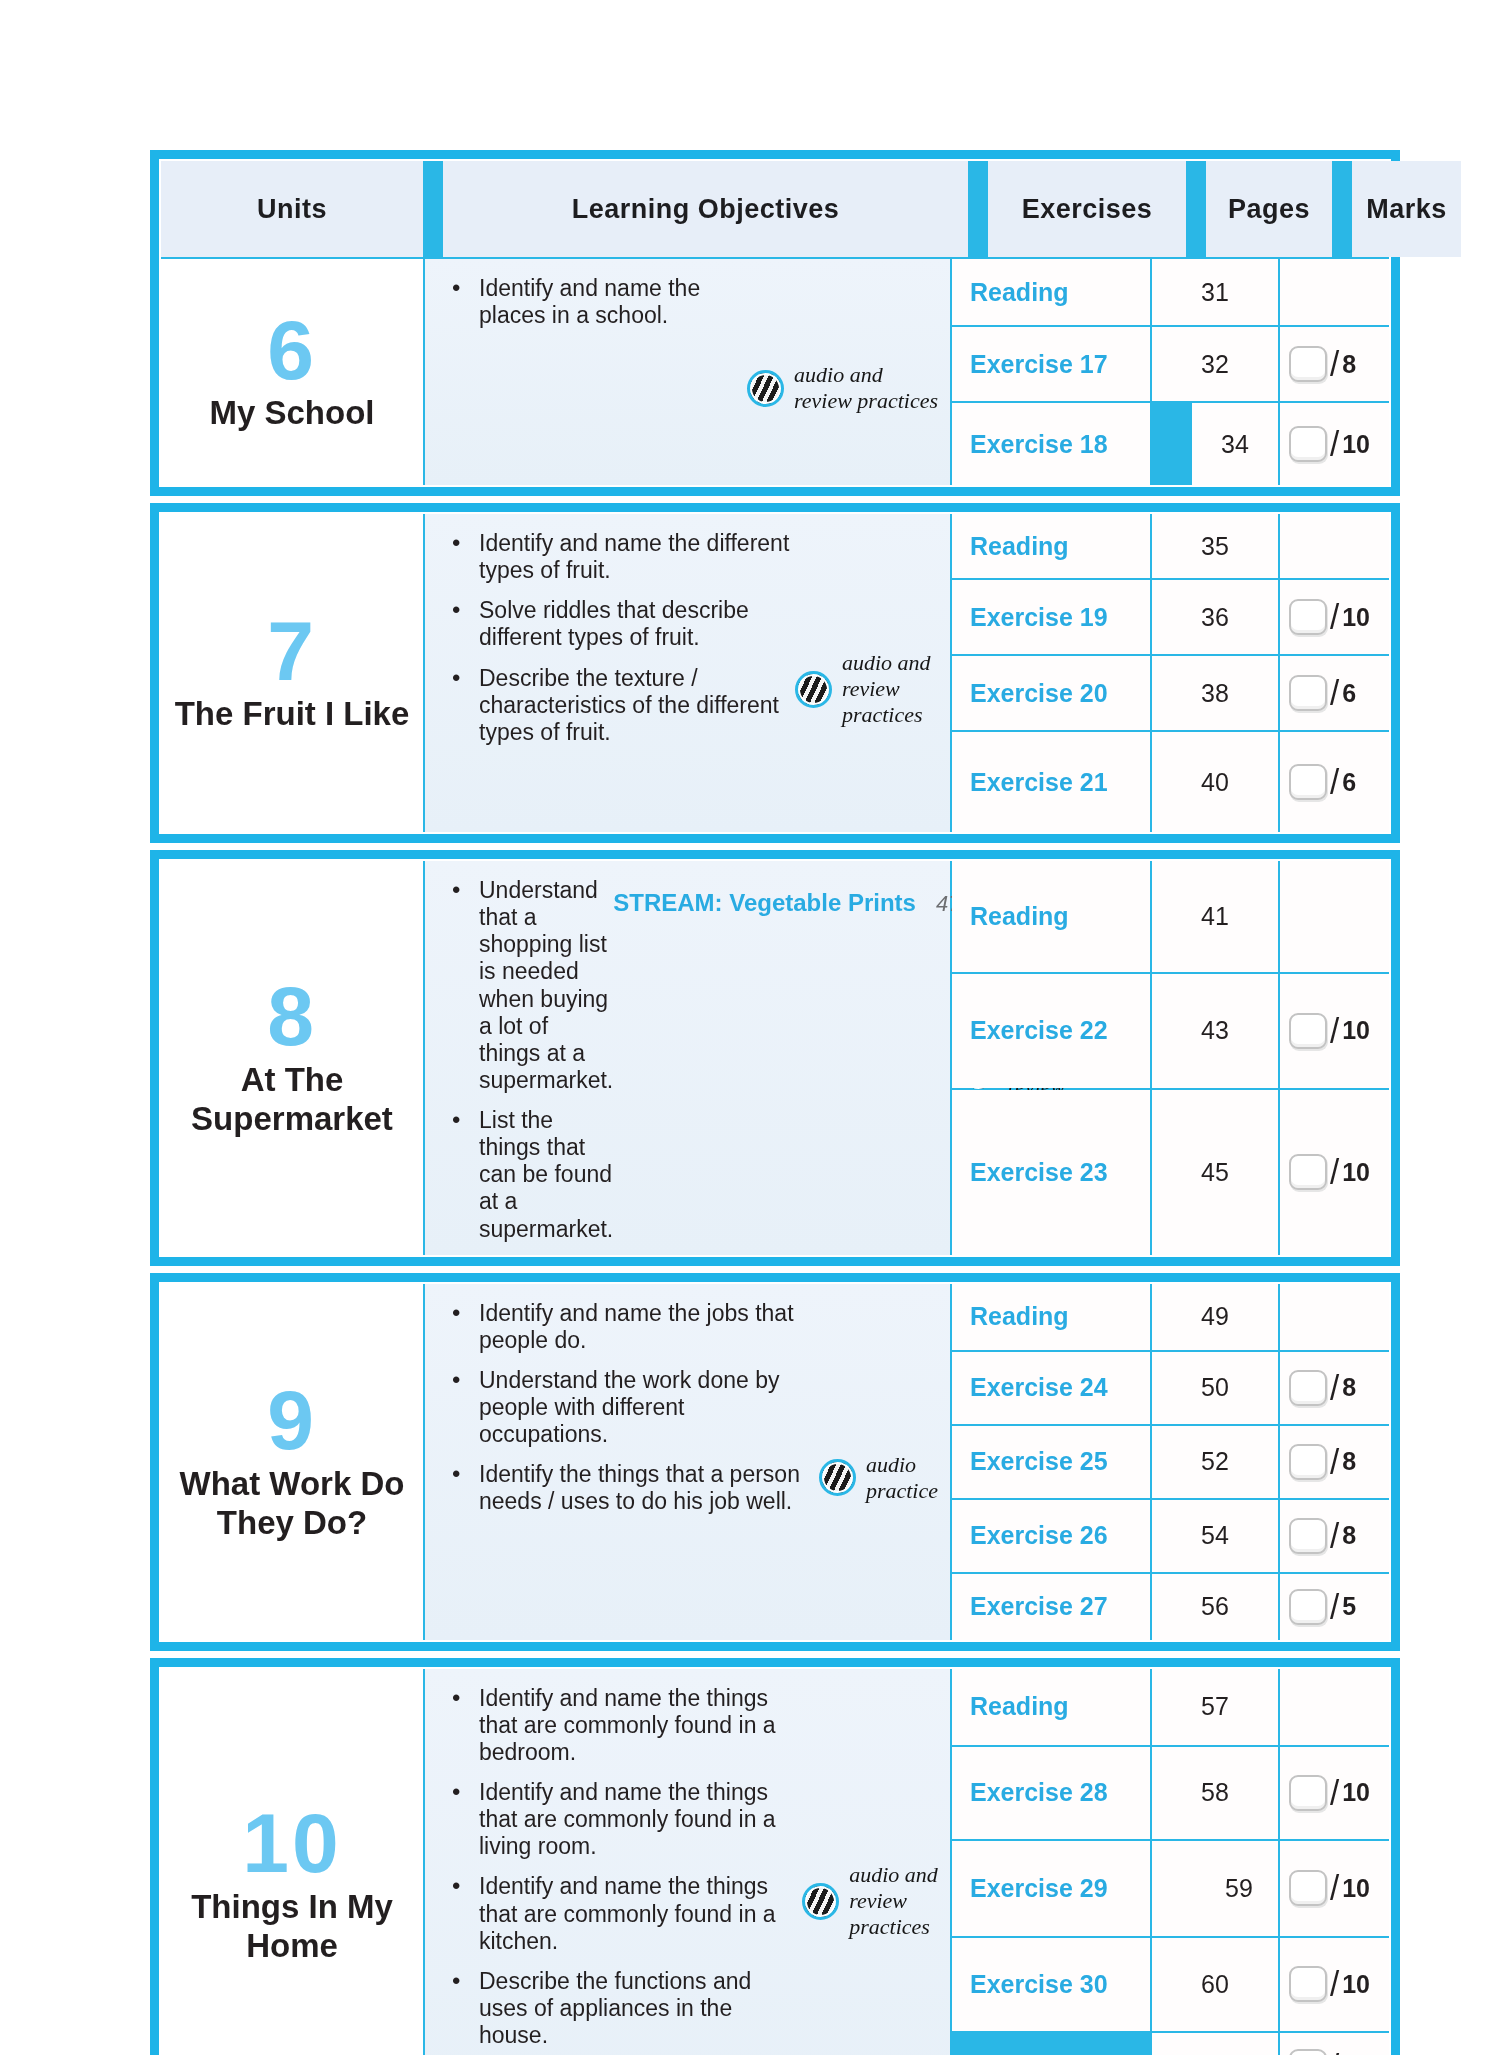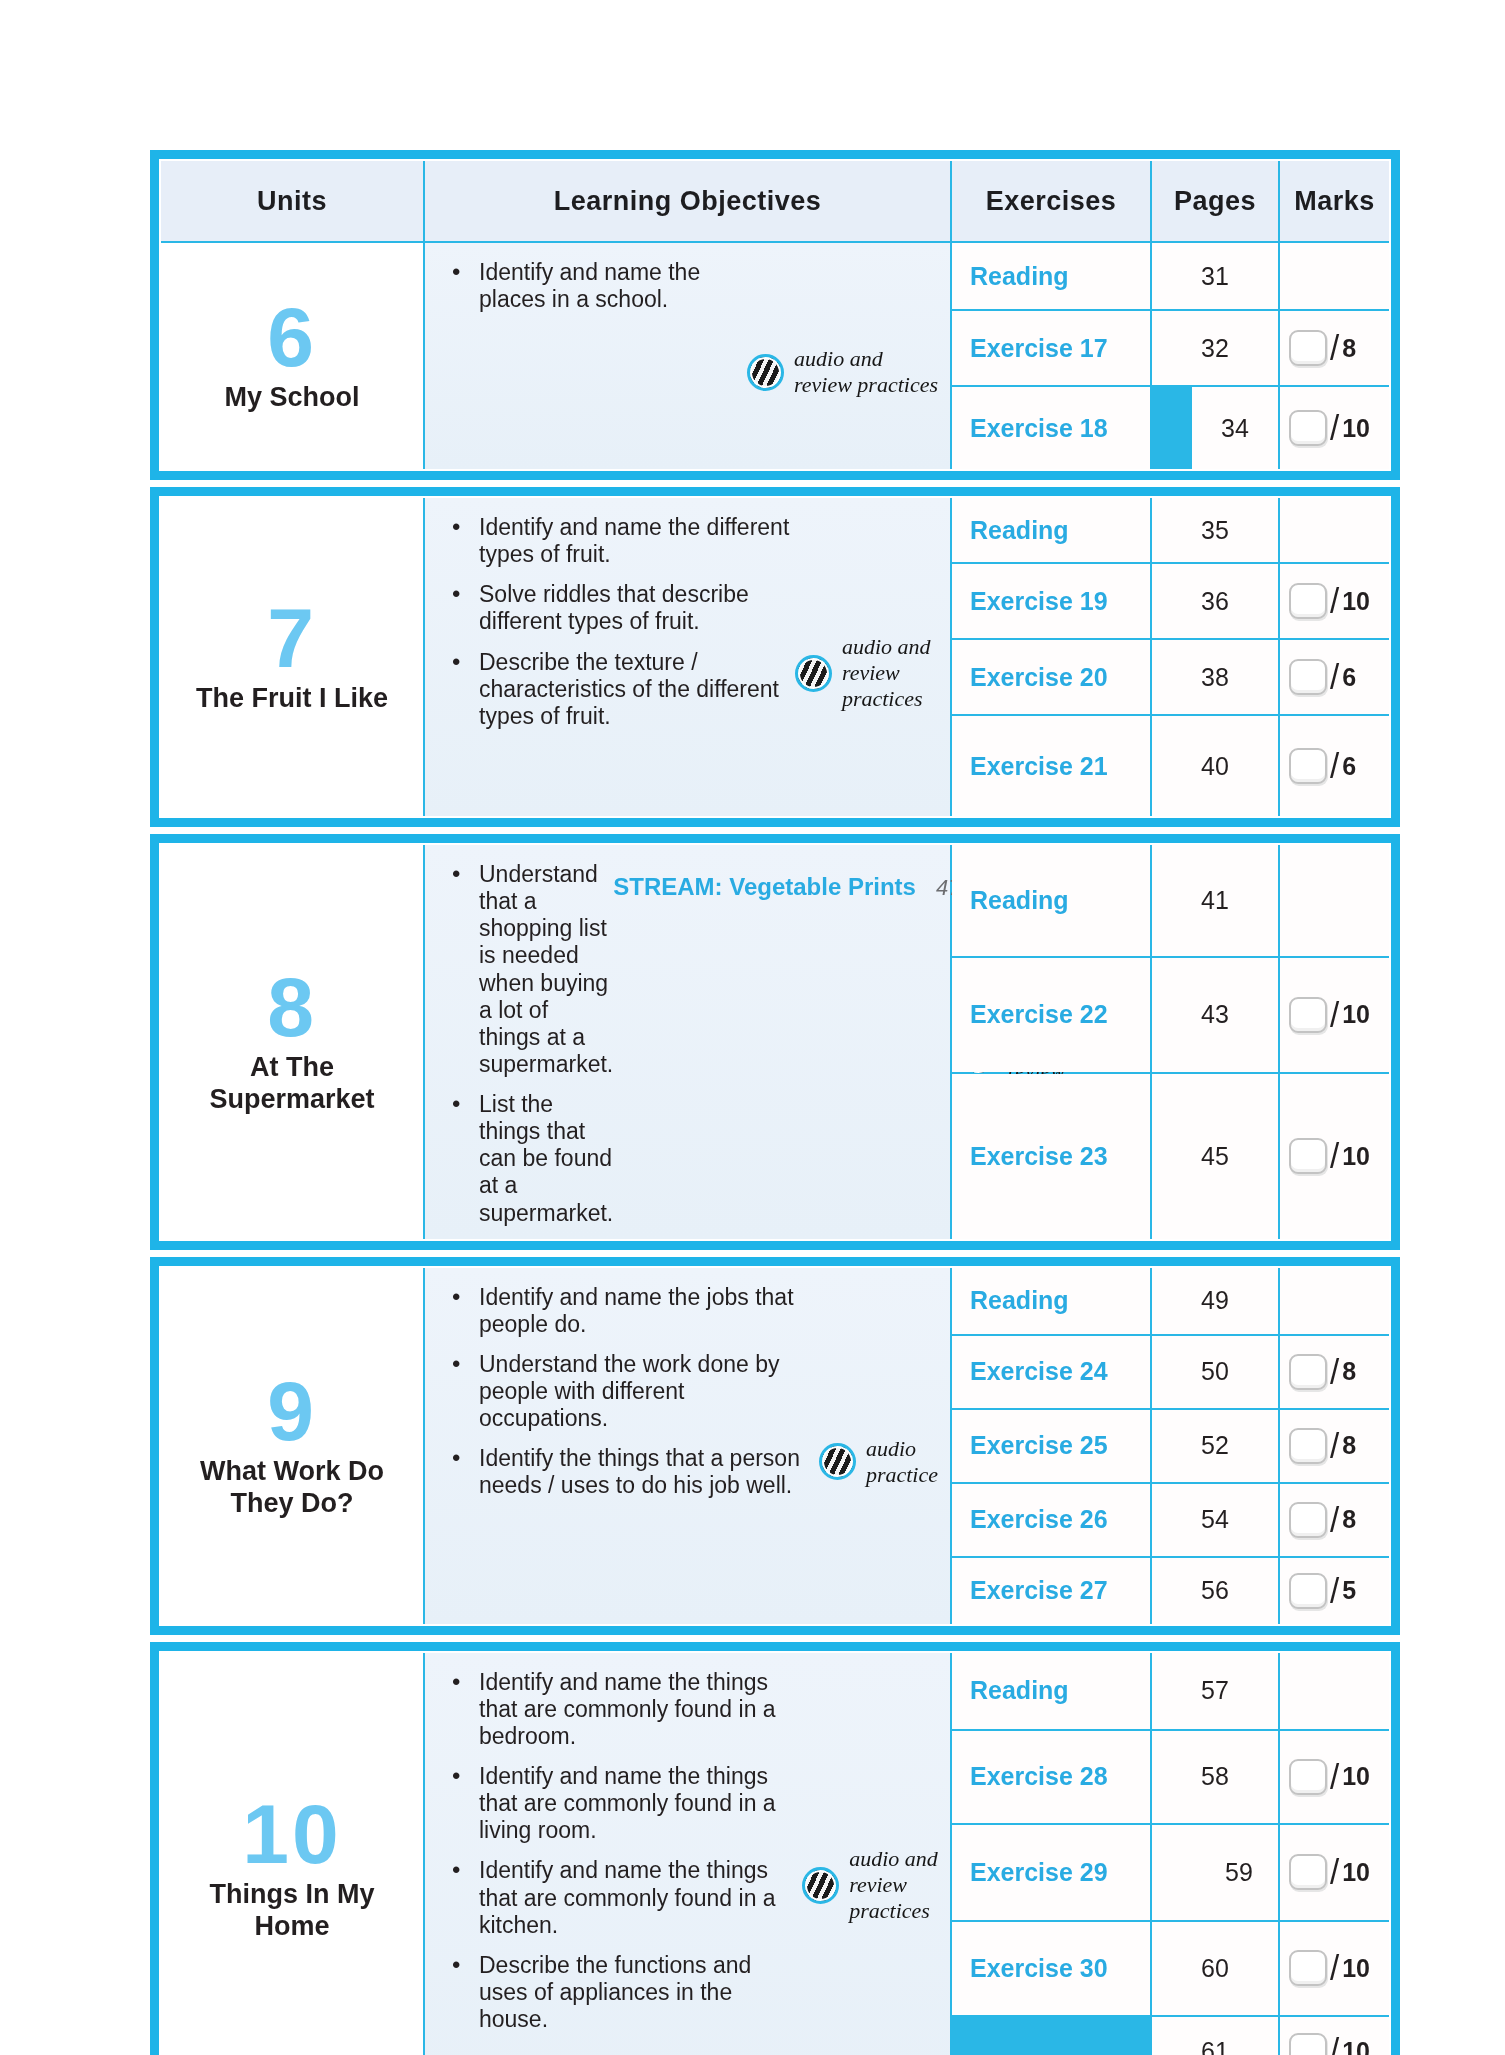--- a/index.html
+++ b/index.html
@@ -11,42 +11,42 @@
   .page { position:relative; width:1505px; height:2055px; overflow:hidden; }
   .toc {
     position:absolute; left:150px; top:150px; width:1250px;
     display:flex; flex-direction:column; gap:7px;
     --cols:262px 525px 198px 126px 109px;
   }
   .block { border:9px solid #1eb4e8; background:#ffffff; padding:2px; }
   .block-inner { display:flex; flex-direction:column; gap:2px; background:#2ab7e6; }
 
   .header-row {
-    display:grid; grid-template-columns:var(--cols); gap:2px;
-    background:#2ab7e6; height:80px;
+    display:grid; grid-template-columns:var(--cols); gap:20px;
+    background:#2ab7e6; height:96px;
   }
   .hcell {
     background:#e7eef8; display:flex; align-items:center; justify-content:center;
     font-weight:bold; font-size:27px; color:#1d1d20; letter-spacing:.5px;
   }
 
   .unit-grid { display:grid; grid-template-columns:var(--cols); gap:2px; background:#2ab7e6; }
   .cell { background:#fffdfd; }
 
   .unit-cell {
     grid-column:1; grid-row:1 / -1;
     background:#ffffff;
     display:flex; flex-direction:column; align-items:center; justify-content:center;
     padding:8px 10px;
   }
   .unit-number {
     font-size:84px; font-weight:bold; color:#6cc8f2; line-height:.95;
     letter-spacing:3px;
   }
-  .unit-name { font-size:27px; font-weight:bold; color:#231f20; text-align:center; line-height:1.18; margin-top:4px; }
+  .unit-name { font-size:33px; font-weight:bold; color:#231f20; text-align:center; line-height:1.18; margin-top:4px; }
 
   .obj-cell {
     grid-column:2; grid-row:1 / -1;
     background:linear-gradient(180deg,#eef4fb 0%, #e7f0f8 100%);
     padding:16px 12px 12px 20px;
     display:flex; flex-direction:row;
   }
   .obj-list { list-style:none; margin:0; padding:0; display:flex; flex-direction:column; gap:13px; }
   .obj-item { position:relative; padding-left:34px; font-size:23px; line-height:1.18; color:#231f20; }
   .obj-item::before { content:"\2022"; position:absolute; left:7px; top:-1px; font-size:24px; color:#231f20; }

